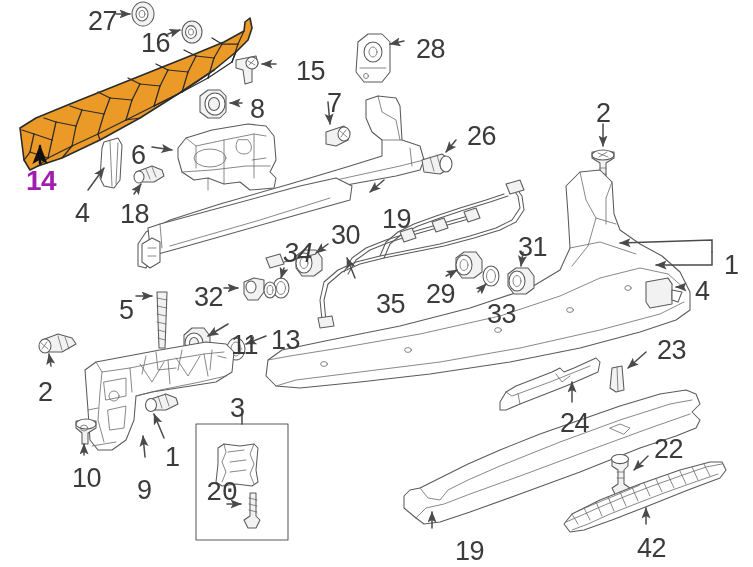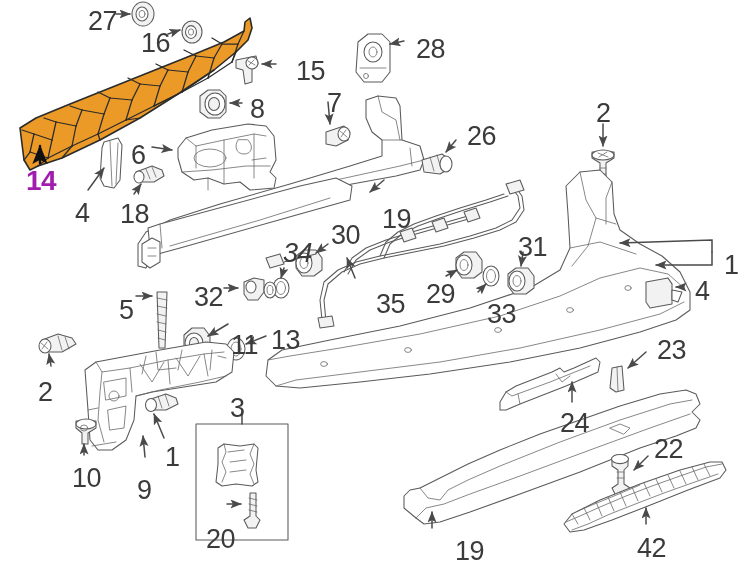--- a/index.html
+++ b/index.html
@@ -471,21 +471,21 @@
       <div class="callout-num" style="left: 72px; top: 465px;">10</div>
       <div class="callout-num" style="left: 231px; top: 332px; text-align: right;">11</div>
       <div class="callout-num" style="left: 165px; top: 444px;">1</div>
       <div class="callout-num" style="left: 271px; top: 327px;">13</div>
       <div class="callout-num hl" style="left: 26px; top: 167px;">14</div>
       <div class="callout-num" style="left: 284px; top: 58px; margin-left: 12px;">15</div>
       <div class="callout-num" style="left: 141px; top: 30px;">16</div>
       <div class="callout-num" style="left: 75px; top: 200px;">4</div>
       <div class="callout-num" style="left: 120px; top: 201px;">18</div>
       <div class="callout-num" style="left: 423px; top: 538px; margin-left: 32px;">19</div>
-      <div class="callout-num" style="left: 206px; top: 526px;">20</div>
+      <div class="callout-num" style="left: 206px; top: 480px; font-family: Liberation Mono, monospace;">20</div>
       <div class="callout-num" style="left: 560px; top: 410px;">24</div>
       <div class="callout-num" style="left: 654px; top: 436px;">22</div>
       <div class="callout-num" style="left: 657px; top: 337px;">23</div>
       <div class="callout-num" style="left: 637px; top: 535px;">42</div>
       <div class="callout-num" style="left: 382px; top: 206px;">19</div>
       <div class="callout-num" style="left: 467px; top: 123px;">26</div>
       <div class="callout-num" style="left: 88px; top: 8px;">27</div>
       <div class="callout-num" style="left: 416px; top: 36px;">28</div>
       <div class="callout-num" style="left: 426px; top: 281px; text-align: center;">29</div>
       <div class="callout-num" style="left: 331px; top: 222px;">30</div>

